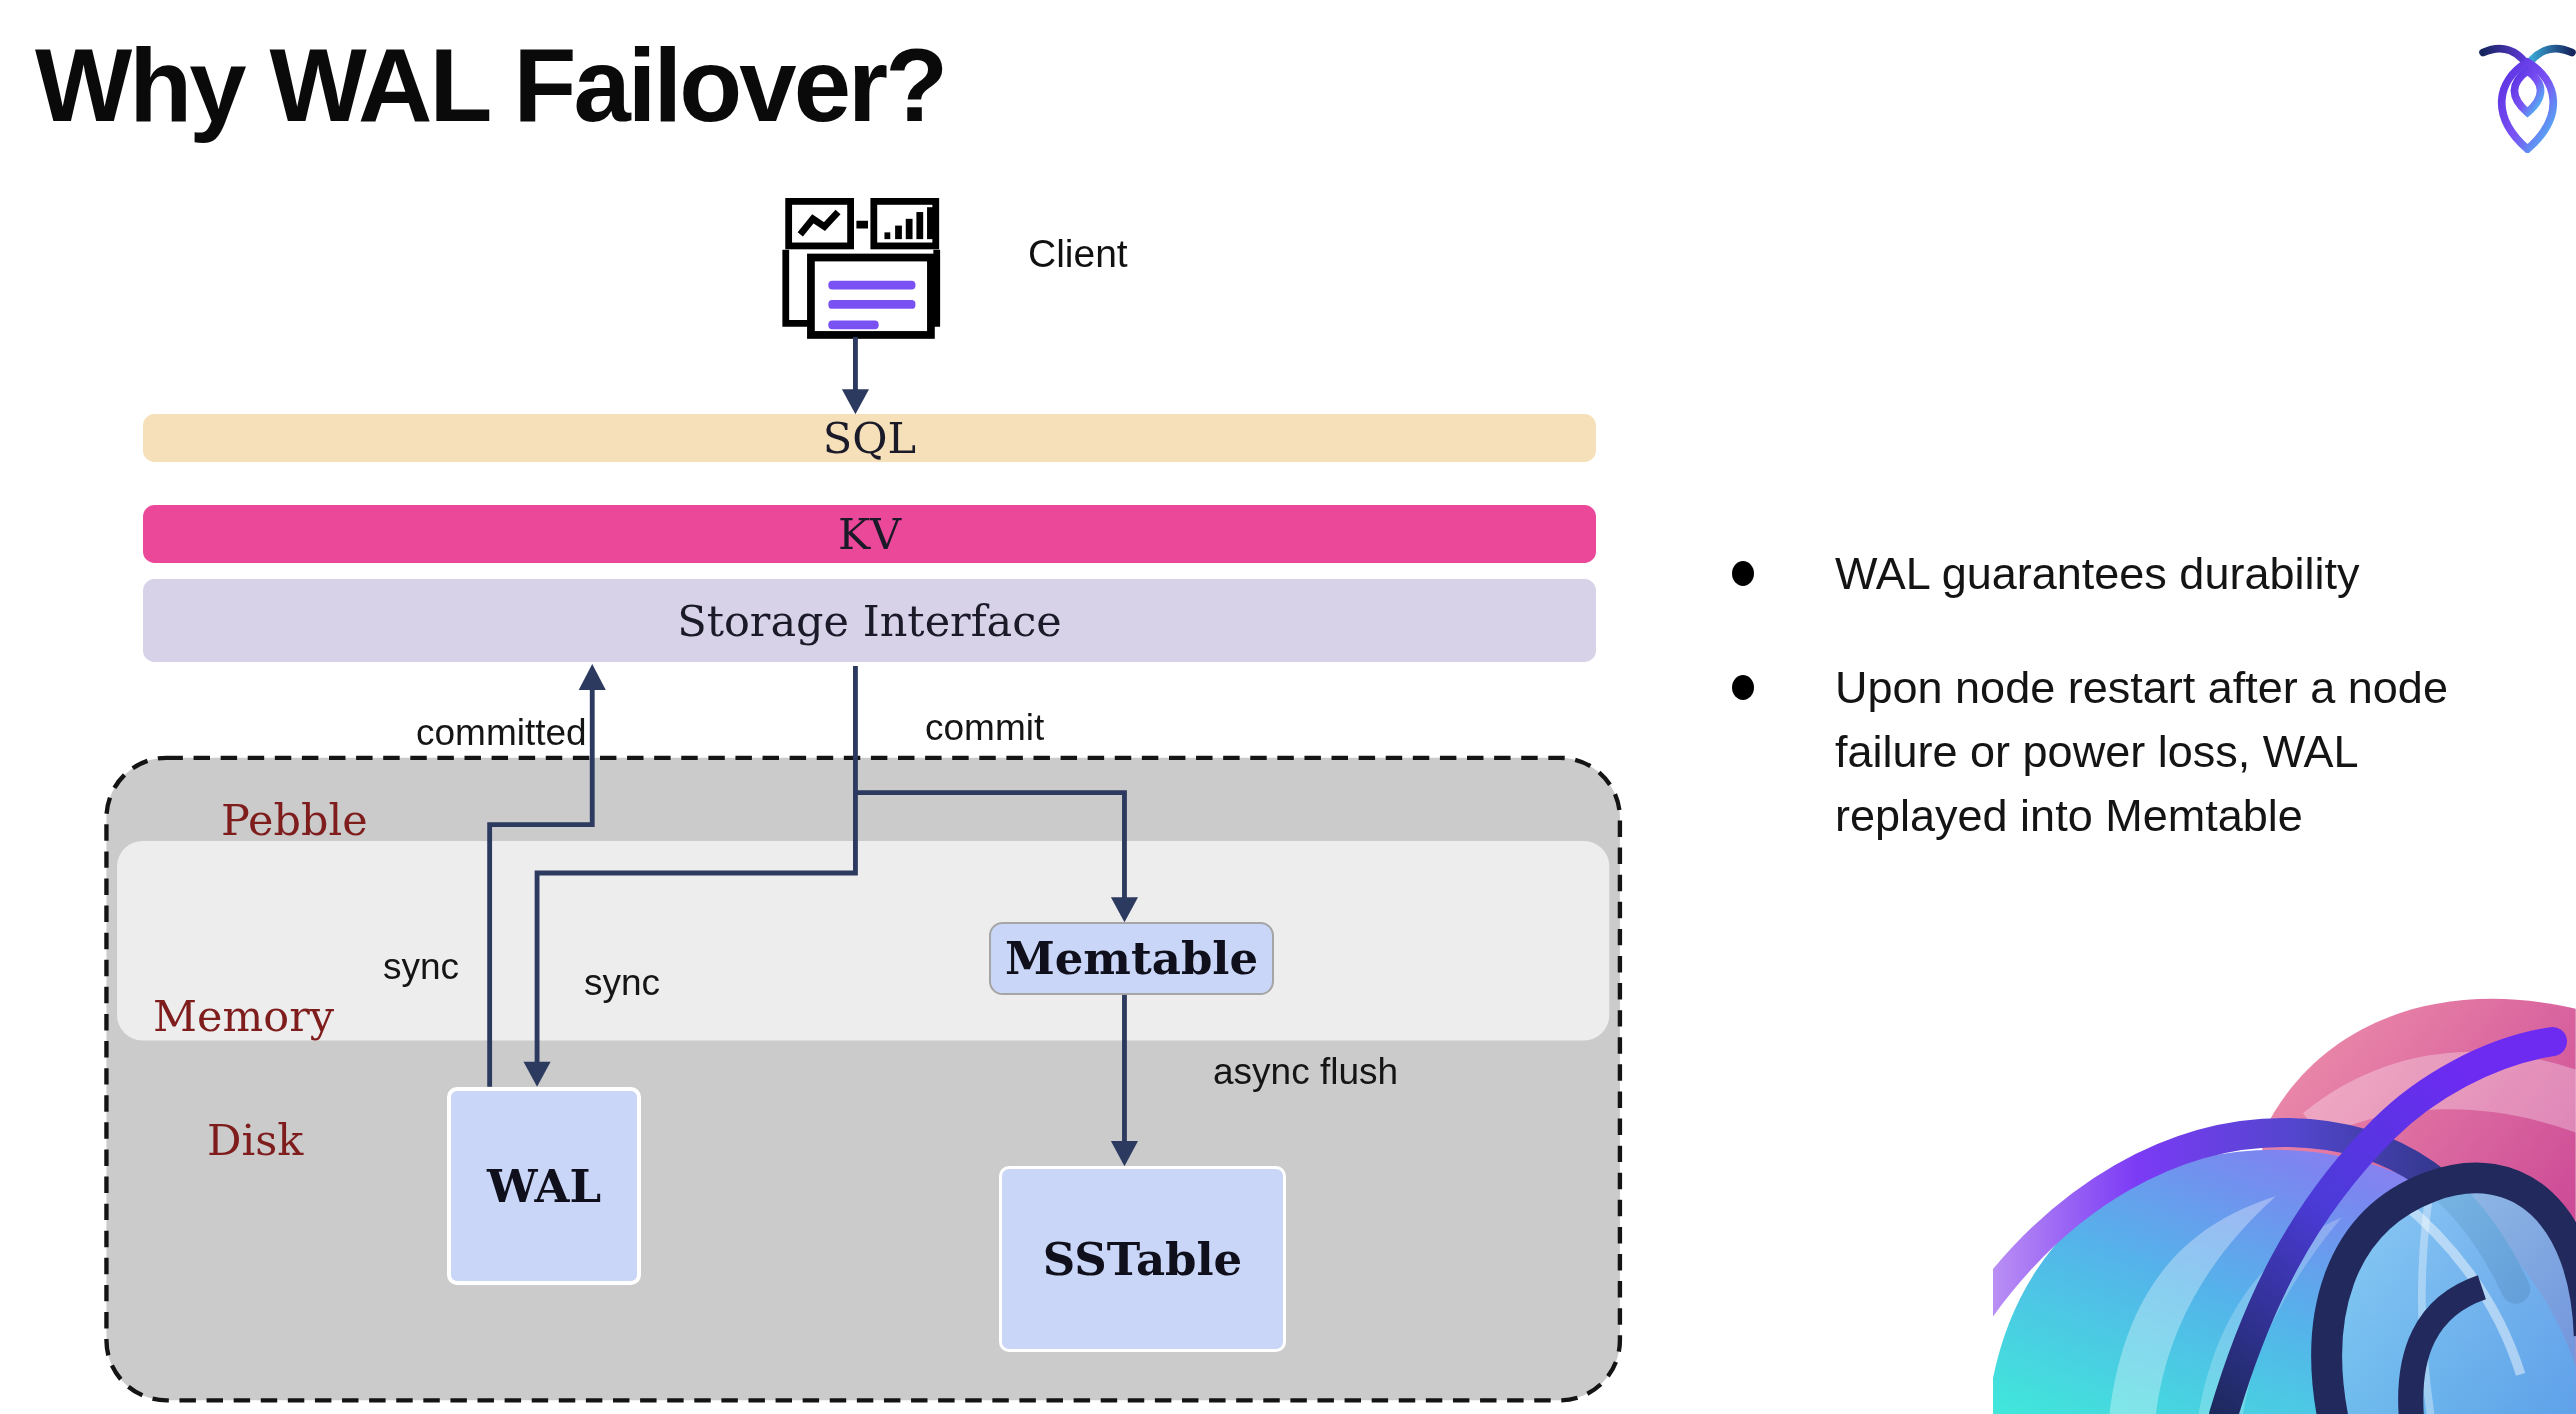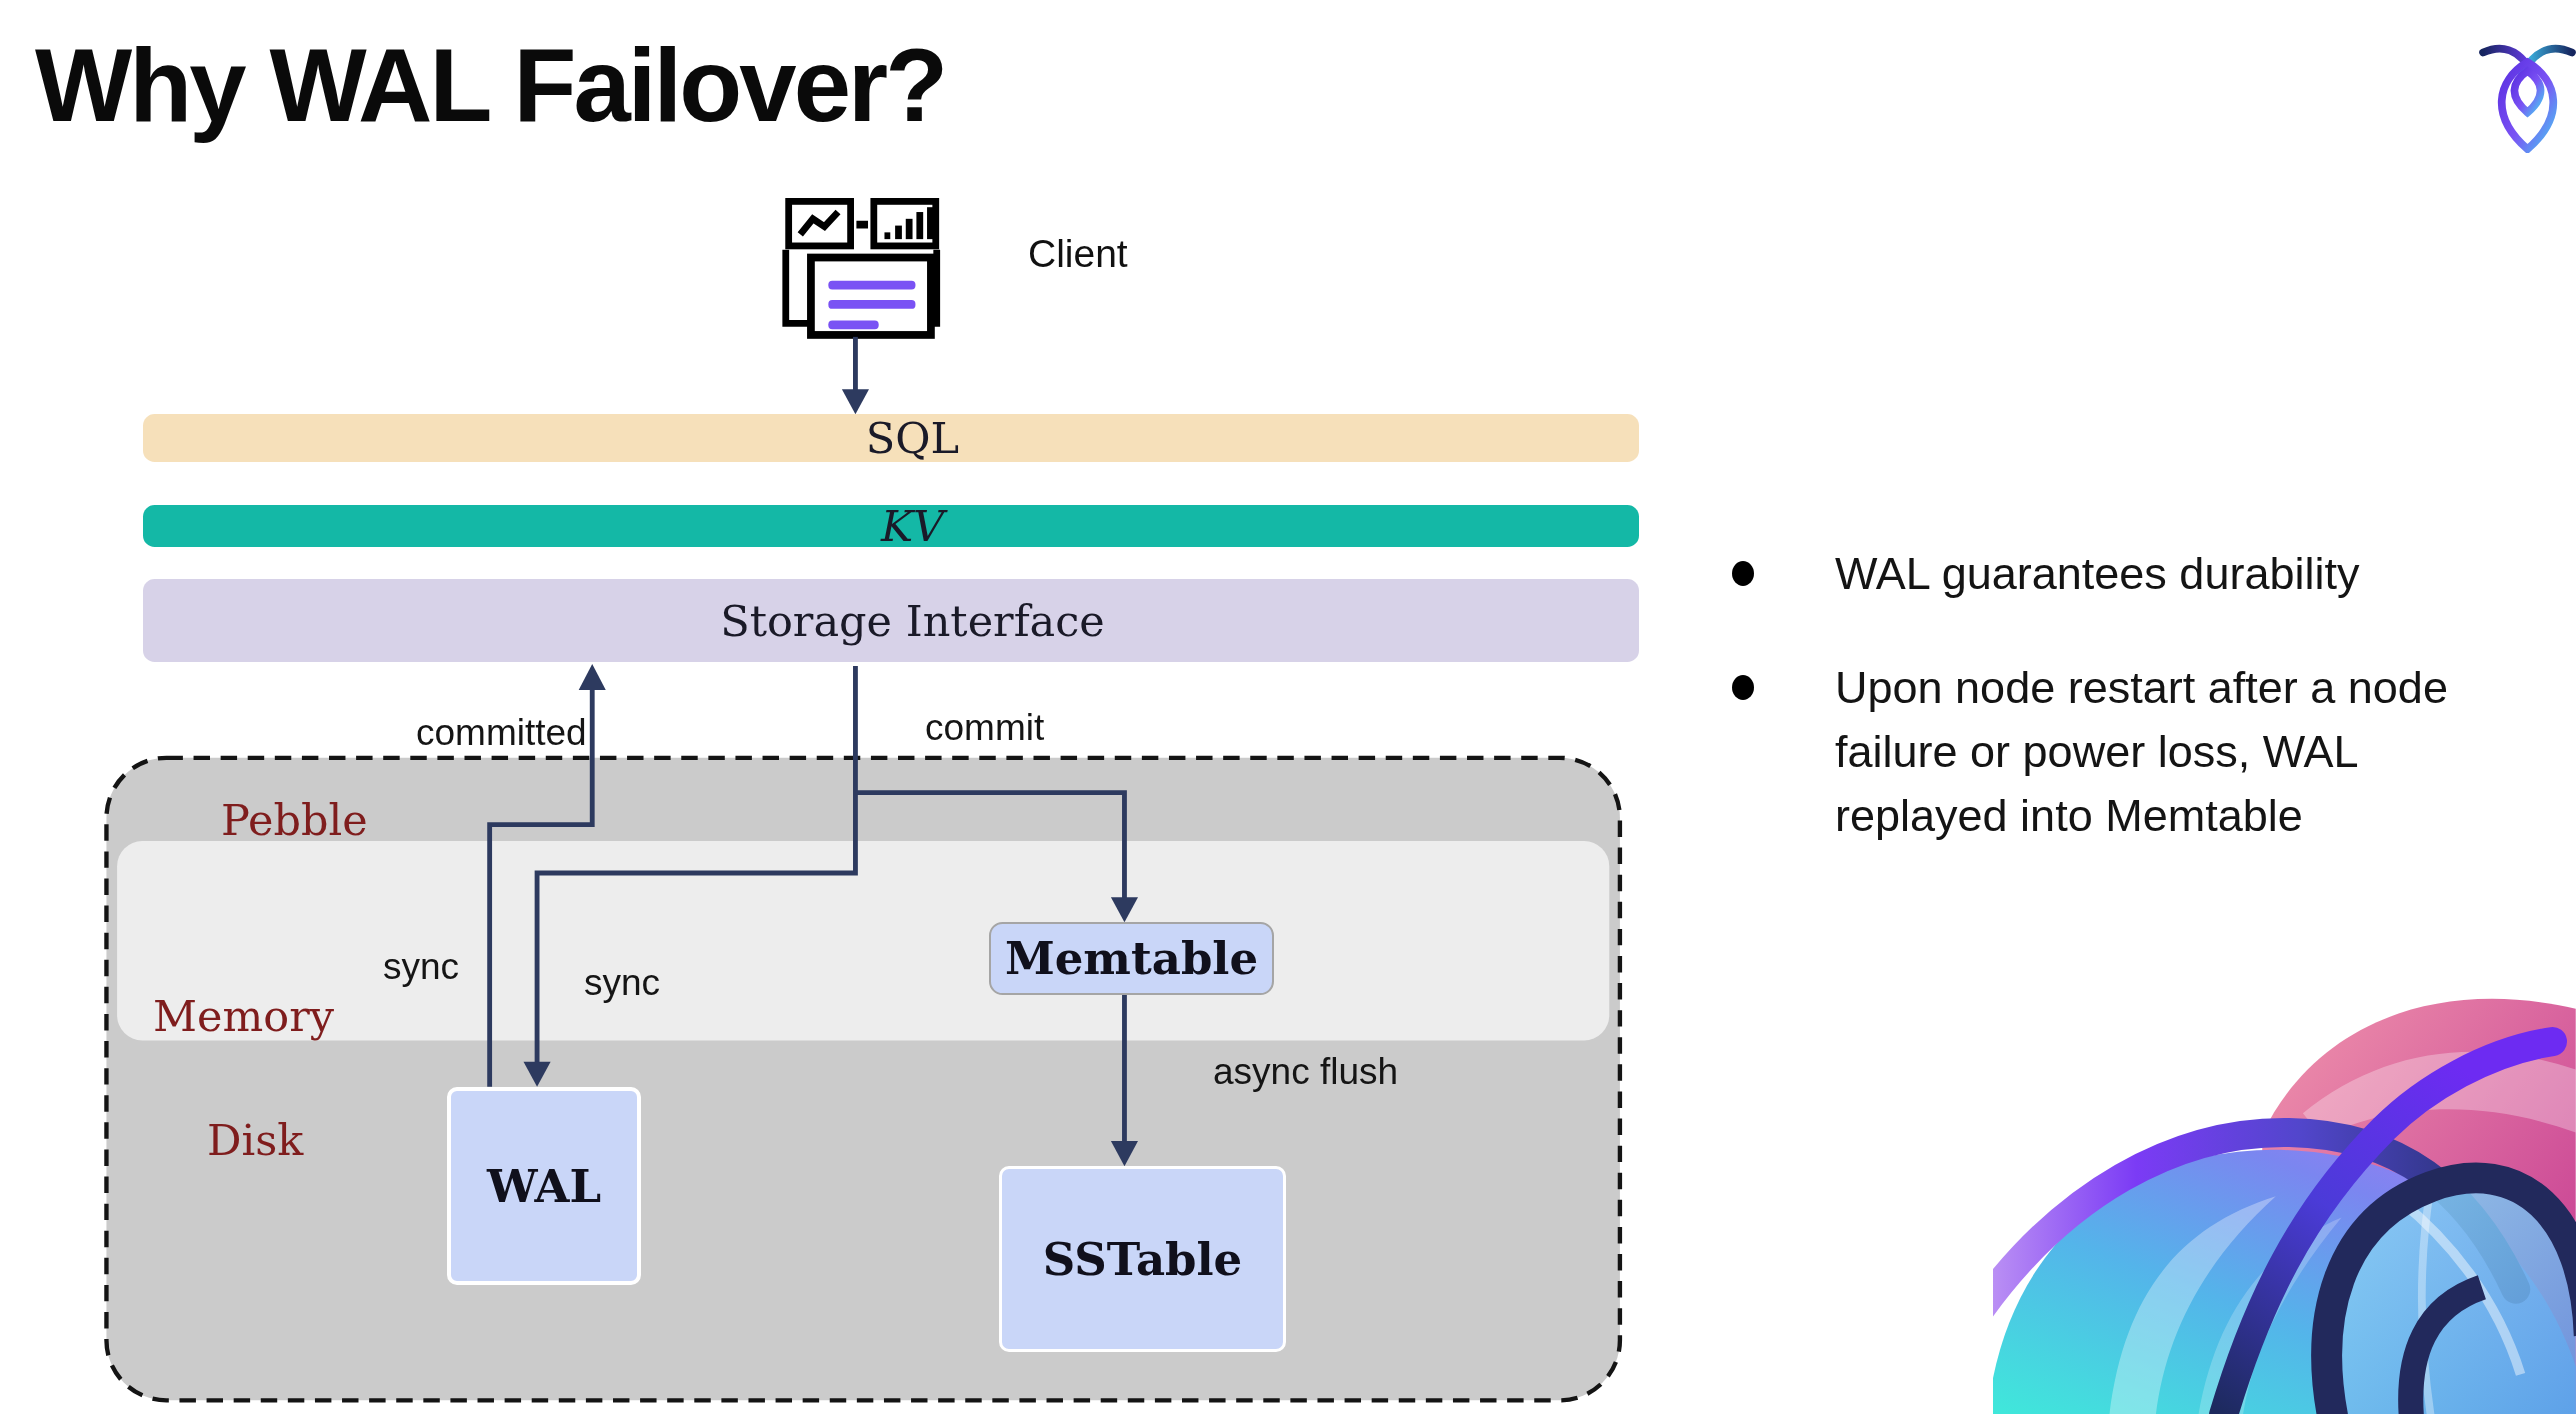--- a/index.html
+++ b/index.html
@@ -4,23 +4,23 @@
 <style>
   html,body{margin:0;padding:0;background:#ffffff;}
   .slide{position:relative;width:2576px;height:1415px;background:#ffffff;overflow:hidden;
          font-family:"Liberation Sans",sans-serif;color:#111;}
   .abs{position:absolute;}
   
   .title{left:35px;top:27px;font-size:103px;font-weight:800;letter-spacing:-2.9px;color:#0a0a0a;
          font-family:Liberation Sans, sans-serif;}
   
   .bar{left:143px;width:1453px;border-radius:11.6px;display:flex;align-items:center;justify-content:center;
-       font-family:"DejaVu Serif","Liberation Serif",serif;font-size:43px;color:#1a1a28;z-index:3;padding-left:43px;}
+       font-family:"DejaVu Serif","Liberation Serif",serif;font-size:43px;color:#1a1a28;z-index:3;}
   .bar-sql{top:414px;height:48px;background:#f6e0ba;}
-  .bar-kv{top:505px;height:42px;background:#14b8a6;font-style:italic;}
+  .bar-kv{top:505px;height:58px;background:#ec4899;}
   .bar-storage{top:579px;height:83px;background:#d7d2e8;}
   
   .zone-label{font-family:"DejaVu Serif","Liberation Serif",serif;font-size:43px;color:#7f1d1d;z-index:4;}
   
   .edge-label{font-size:37px;color:#151515;z-index:4;font-family:"Liberation Sans",sans-serif;}
   
   .node{background:#c9d6f8;display:flex;align-items:center;justify-content:center;z-index:4;
         font-family:"DejaVu Serif","Liberation Serif",serif;font-weight:bold;font-size:45px;color:#10101c;}
   .node-wal{left:447px;top:1087px;width:186px;height:190px;border:4.8px solid #ffffff;border-radius:10px;}
   .node-memtable{left:989px;top:922px;width:281px;height:69px;border:2.9px solid #a5a5a5;border-radius:13.5px;}

